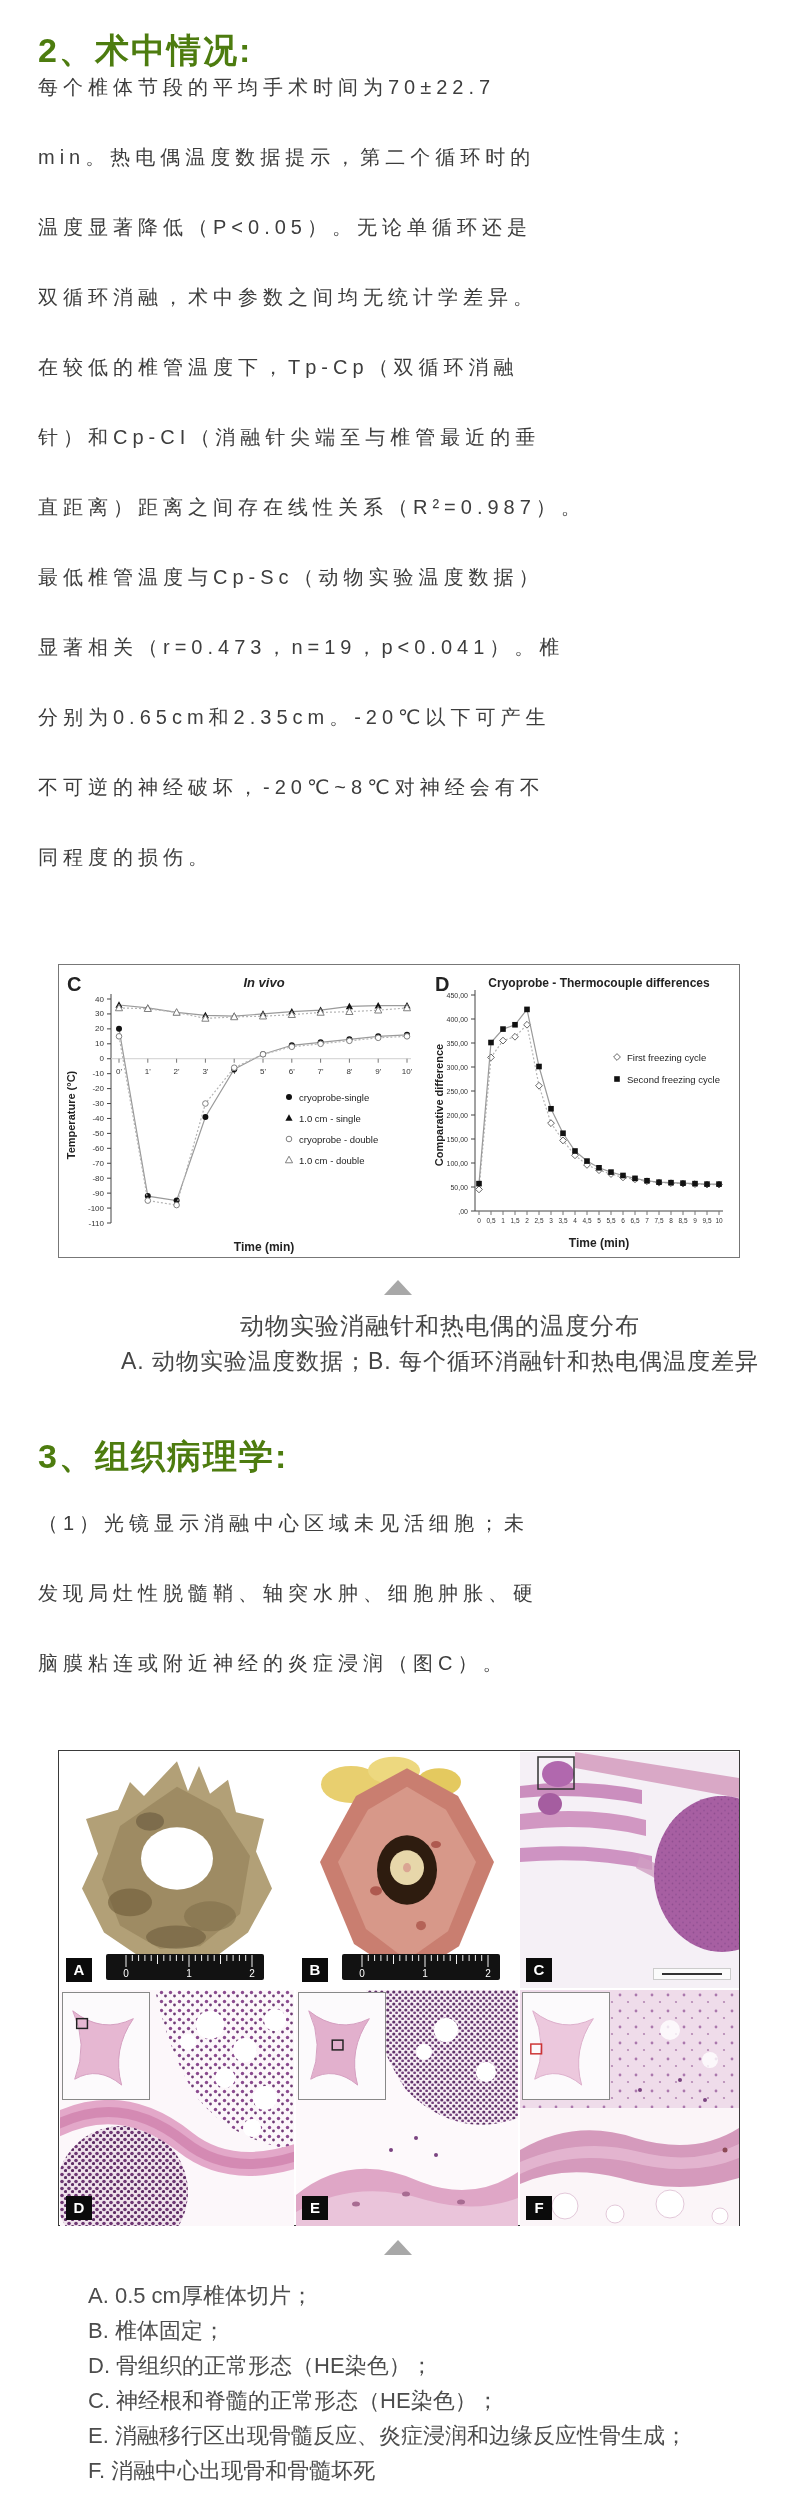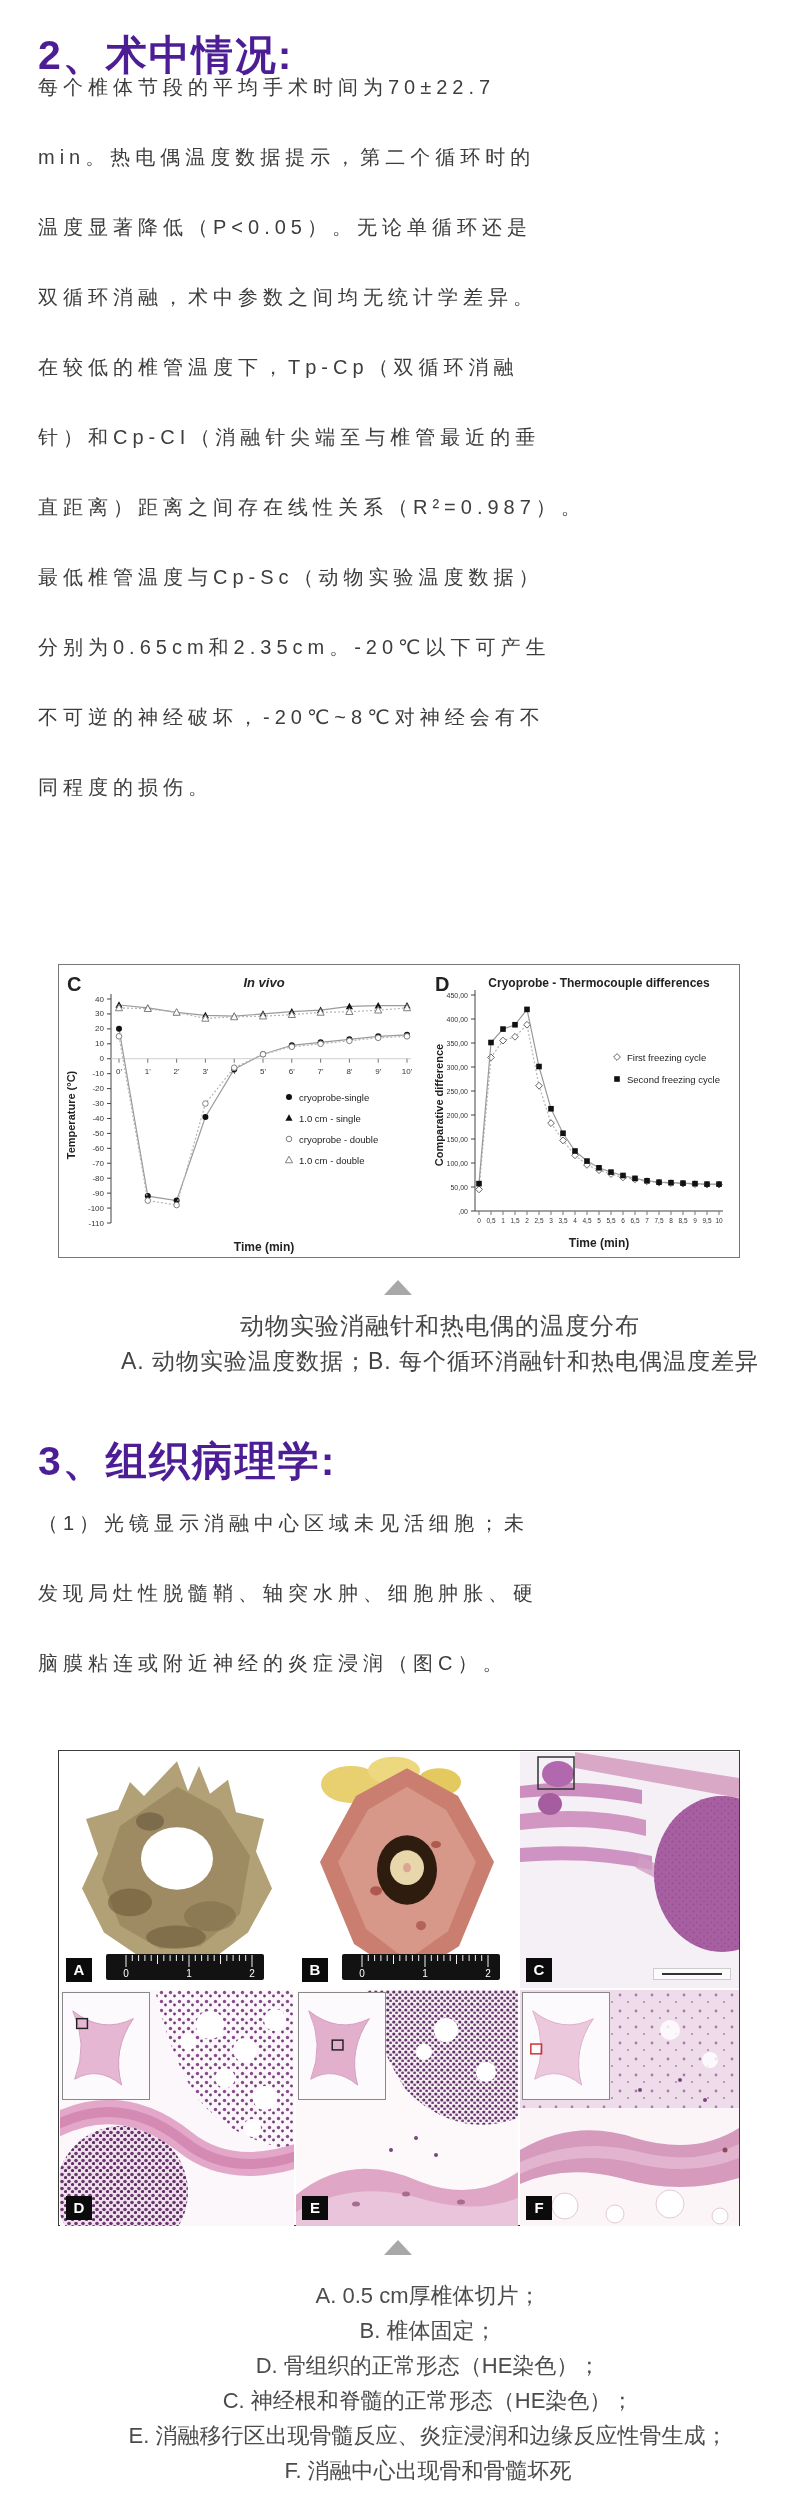--- a/index.html
+++ b/index.html
@@ -1,19 +1,19 @@
 <!DOCTYPE html>
 <html><head>
 <meta charset="utf-8">
 <style>
   html,body{margin:0;padding:0;}
   body{width:800px;height:2505px;background:#ffffff;position:relative;
        font-family:"Liberation Sans","DejaVu Sans",sans-serif;overflow:hidden;}
   .abs{position:absolute;}
-  .h2{left:38px;font-size:41px;font-weight:bold;color:#4c1d95;letter-spacing:2px;}
+  .h2{left:38px;font-size:34px;font-weight:bold;color:#4d7c0f;letter-spacing:2px;}
   .para{left:38px;width:728px;color:#3d3d3d;font-size:20px;letter-spacing:5px;}
   .para .tline{height:70px;line-height:70px;white-space:nowrap;}
   .figbox{left:58px;width:682px;border:1px solid #777;background:#fff;
           box-sizing:border-box;display:flex;align-items:flex-start;}
   .tri{width:0;height:0;border-left:14px solid transparent;border-right:14px solid transparent;
        border-bottom:15px solid #a8a8a8;}
   .capc{left:0;width:800px;text-align:center;color:#454545;letter-spacing:1px;padding-left:40px;}
   .caplist{left:88px;width:680px;color:#4c4c4c;font-size:22px;}
   .caplist .tline{height:35px;line-height:35px;white-space:nowrap;}
   .photofig{left:58px;top:1750px;width:682px;height:476px;border:1px solid #3a3a3a;
@@ -37,20 +37,21 @@
 <div class="abs h2" style="top:28px;">2、术中情况:</div>
 <div class="abs para" style="top:52px;">
     <div class="tline">每个椎体节段的平均手术时间为70±22.7</div>
     <div class="tline">min。热电偶温度数据提示，第二个循环时的</div>
     <div class="tline">温度显著降低（P&lt;0.05）。无论单循环还是</div>
     <div class="tline">双循环消融，术中参数之间均无统计学差异。</div>
     <div class="tline">在较低的椎管温度下，Tp-Cp（双循环消融</div>
     <div class="tline">针）和Cp-CI（消融针尖端至与椎管最近的垂</div>
     <div class="tline">直距离）距离之间存在线性关系（R²=0.987）。</div>
     <div class="tline">最低椎管温度与Cp-Sc（动物实验温度数据）</div>
+    <div class="tline">显著相关（r=0.473，n=19，p&lt;0.041）。椎</div>
     <div class="tline">分别为0.65cm和2.35cm。-20℃以下可产生</div>
     <div class="tline">不可逆的神经破坏，-20℃~8℃对神经会有不</div>
     <div class="tline">同程度的损伤。</div>
   </div>
 
 <div class="abs figbox" style="top:964px;height:294px;">
   <svg id="chartC" width="372" height="292">
       <text x="8" y="26" fill="#222" font-size="20" text-anchor="start" font-weight="bold">C</text>
       <text x="205" y="22" fill="#222" font-size="13" text-anchor="middle" font-weight="bold" font-style="italic">In vivo</text>
       <line x1="52" y1="29" x2="52" y2="258" stroke="#444" stroke-width="1"></line>
@@ -506,20 +507,20 @@
       <svg viewBox="0 0 88 108">
         <path d="M10,18 Q40,42 72,26 Q50,58 60,94 Q36,74 12,88 Q26,52 10,18 Z" fill="#ecc8dd" stroke="#dcaecb"></path>
         <rect x="8" y="52" width="11" height="10" fill="none" stroke="#c33" stroke-width="1.5"></rect>
       </svg>
     </div>
     <div class="plabel">F</div>
   </div>
 </div>
 
 <div class="abs tri" style="left:384px;top:2240px;"></div>
-<div class="abs caplist" style="top:2278px;text-align:center;">
+<div class="abs caplist" style="top:2278px;">
     <div class="tline">A. 0.5 cm厚椎体切片；</div>
     <div class="tline">B. 椎体固定；</div>
     <div class="tline">D. 骨组织的正常形态（HE染色）；</div>
     <div class="tline">C. 神经根和脊髓的正常形态（HE染色）；</div>
     <div class="tline">E. 消融移行区出现骨髓反应、炎症浸润和边缘反应性骨生成；</div>
     <div class="tline">F. 消融中心出现骨和骨髓坏死</div>
   </div>
 
 </body></html>

